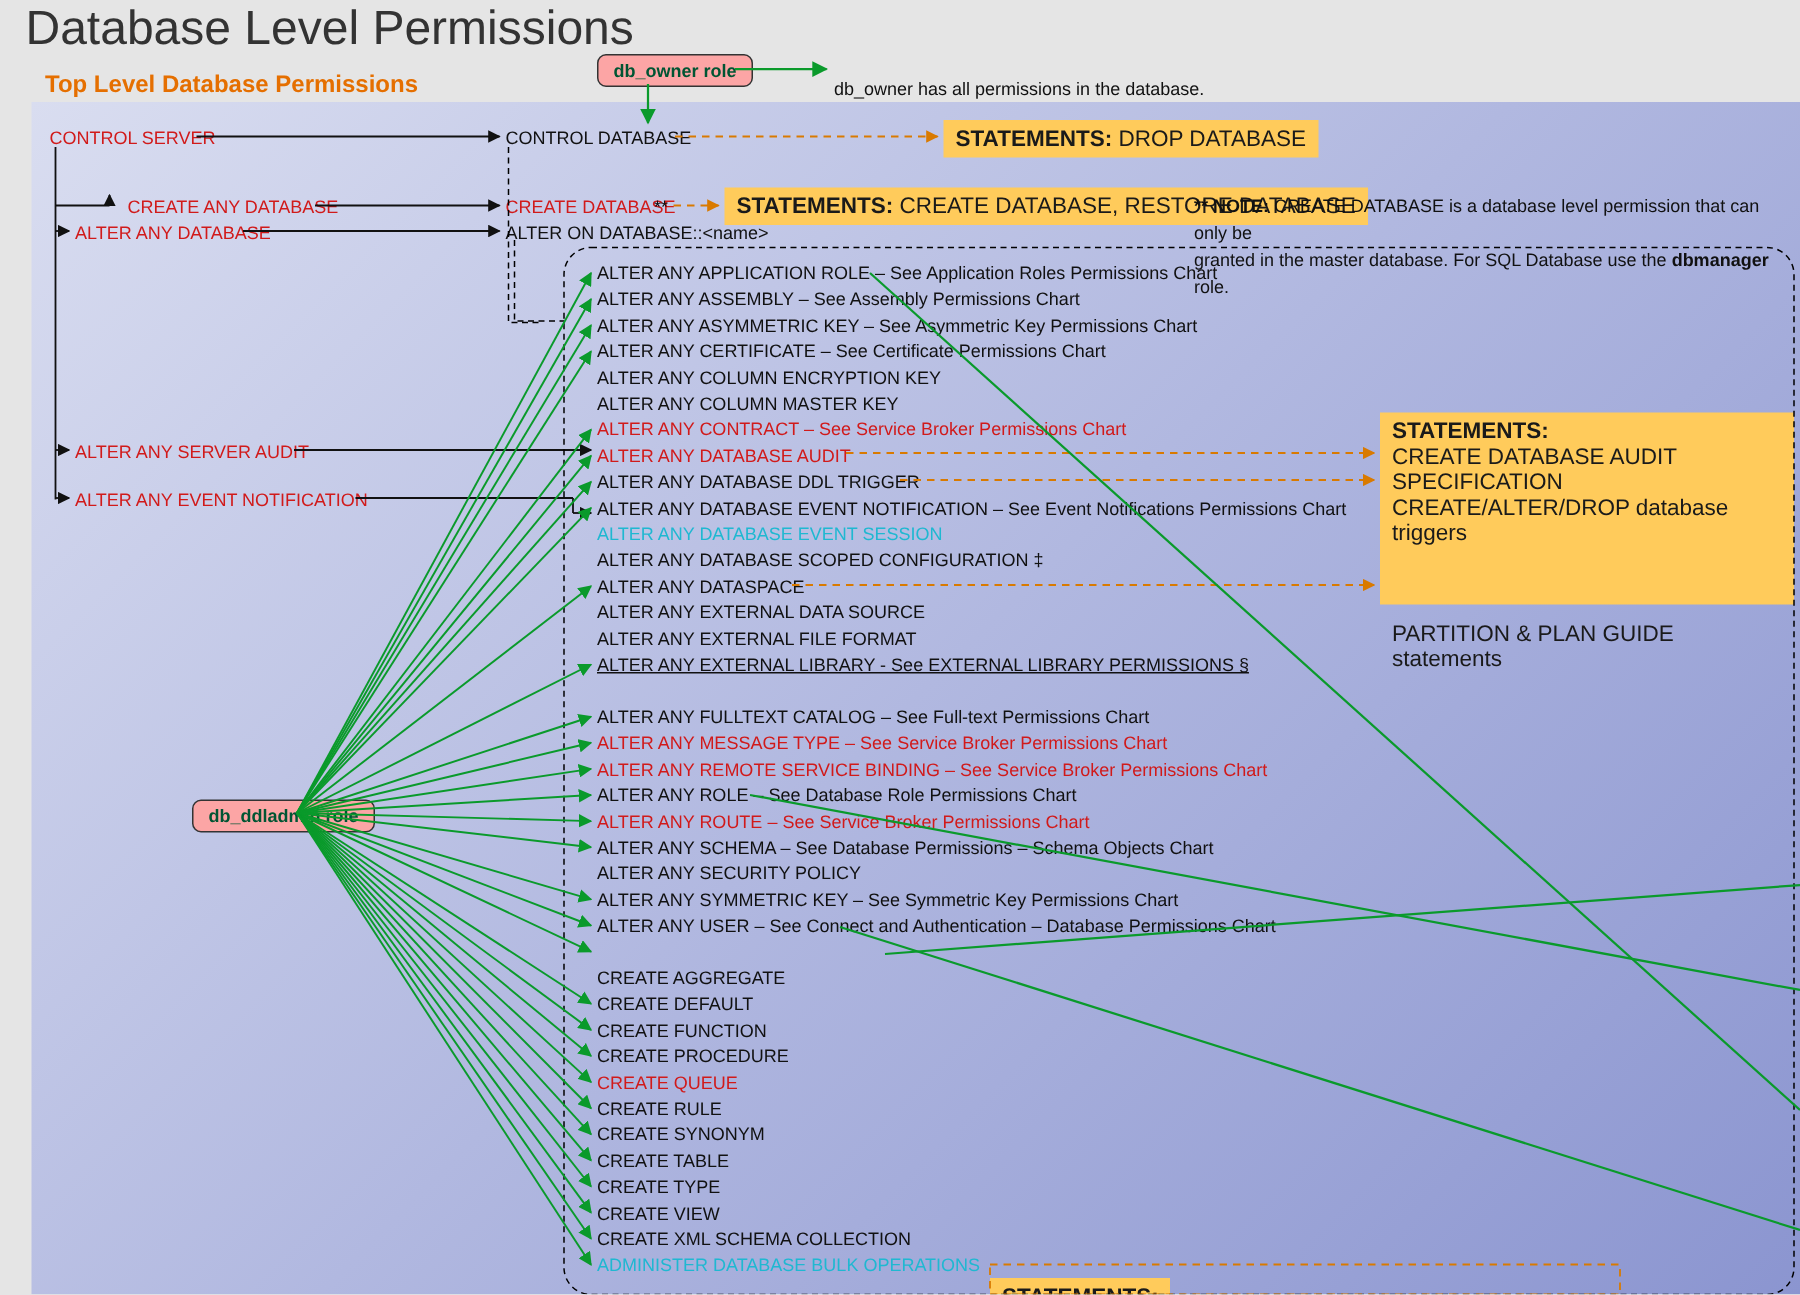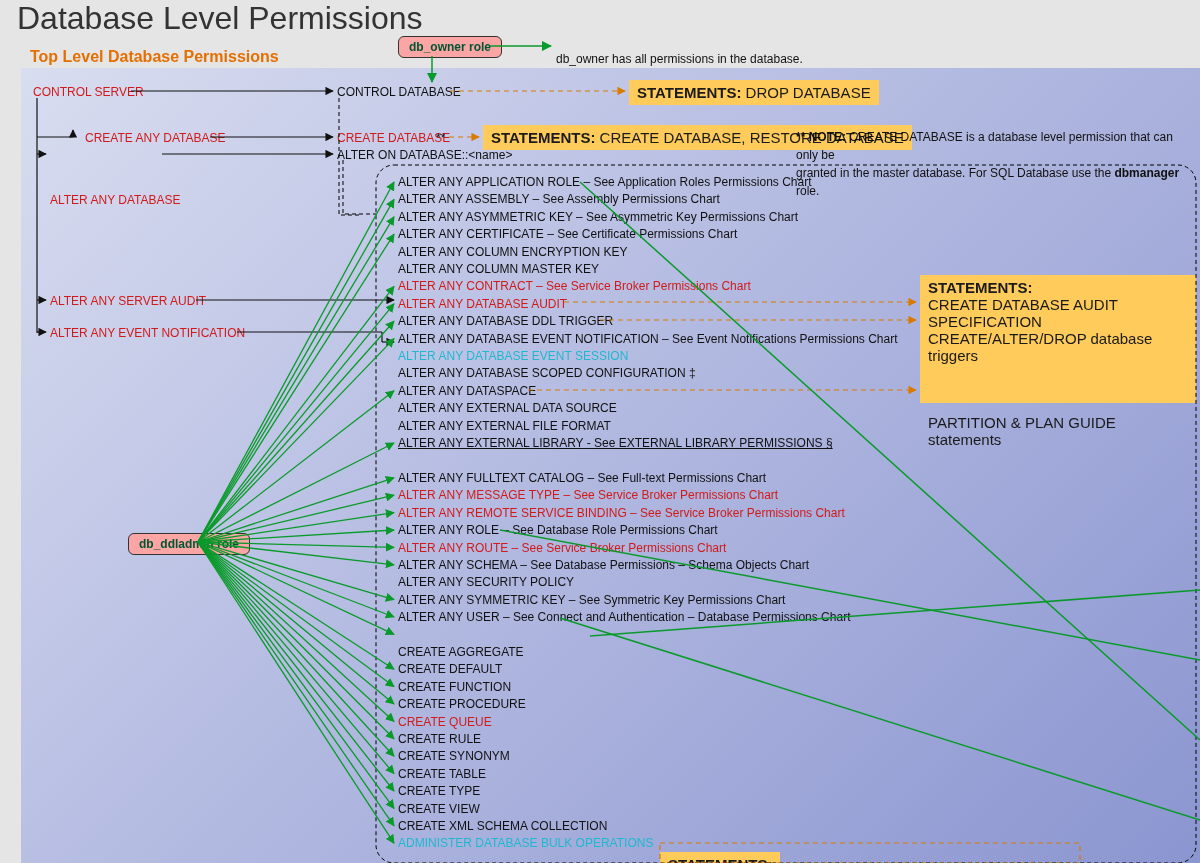--- a/index.html
+++ b/index.html
@@ -29,21 +29,21 @@
 
 <h1>Database Level Permissions</h1>
 <div class="subtitle">Top Level Database Permissions</div>
 
 <div class="role-badge" style="left:398px;top:36px;">db_owner role</div>
 <div class="role-badge" style="left:84px;top:533px;margin-left:44px;">db_ddladmin role</div>
 <div class="txt blk" style="left:556px;top:52px;">db_owner has all permissions in the database.</div>
 
 <div class="txt red" style="left:33px;top:85px;">CONTROL SERVER</div>
 <div class="txt red" style="left:85px;top:131px;">CREATE ANY DATABASE</div>
-<div class="txt red" style="left:50px;top:148px;margin-top:45px;">ALTER ANY DATABASE</div>
+<div class="txt red" style="left:50px;top:148px;">ALTER ANY DATABASE</div>
 <div class="txt red" style="left:50px;top:294px;">ALTER ANY SERVER AUDIT</div>
 <div class="txt red" style="left:50px;top:326px;">ALTER ANY EVENT NOTIFICATION</div>
 
 <div class="txt blk" style="left:337px;top:85px;text-align:right;">CONTROL DATABASE</div>
 <div class="txt red" style="left:337px;top:131px;">CREATE DATABASE</div>
 <div class="txt blk" style="left:436px;top:131px;">**</div>
 <div class="txt blk" style="left:337px;top:148px;">ALTER ON DATABASE::&lt;name&gt;</div>
 
 <div class="note-box" style="left:629px;top:80px;">
   <span class="hdr">STATEMENTS:</span><span> DROP DATABASE</span>

